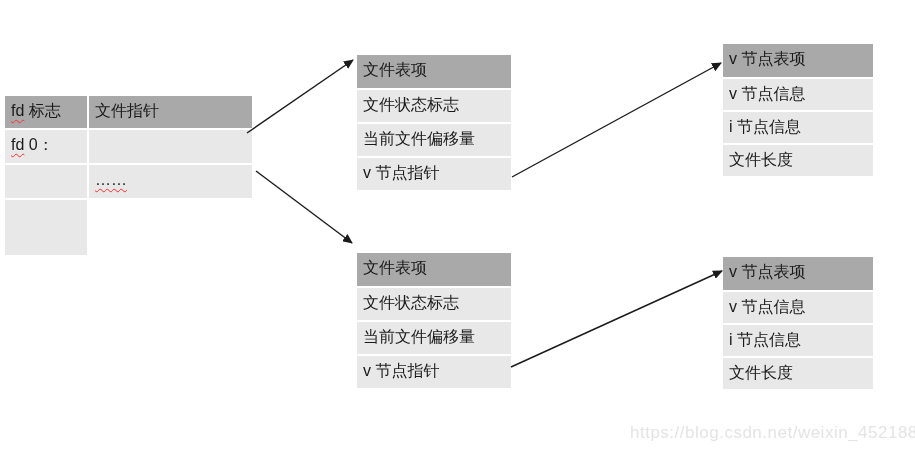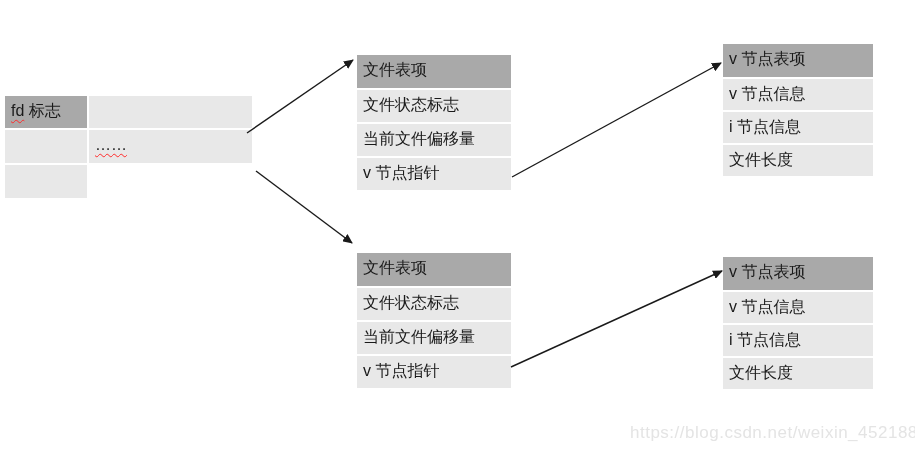--- a/index.html
+++ b/index.html
@@ -44,21 +44,23 @@
     font-size:17px;letter-spacing:.5px;
     color:#e4e4e4;
     white-space:nowrap;
   }
 </style>
 </head>
 <body>
 
 <div class="tbl fd-grid" style="left:5px;top:96px;">
   <div class="cell hdr"><span class="misspell">fd</span><span> 标志</span></div>
+  <div class="cell hdr">文件指针</div>
 
+  <div class="cell"><span class="misspell">fd</span><span> 0：</span></div>
   <div class="cell"></div>
 
   <div class="cell"></div>
 
   <div class="cell"><span class="misspell">……</span></div>
   <div class="cell"></div>
 </div>
 
 <div class="tbl col-tbl" style="left:357px;top:55px;width:154px;">
   <div class="cell hdr" style="height:33px;">文件表项</div>

